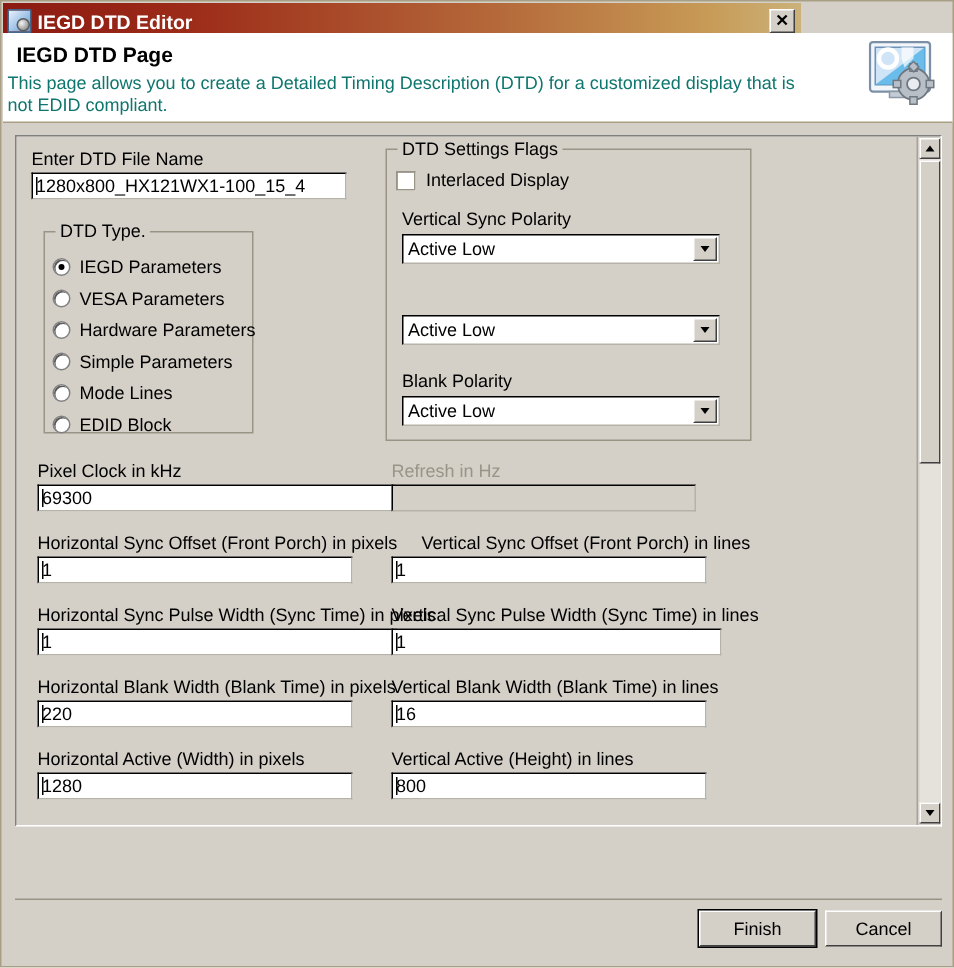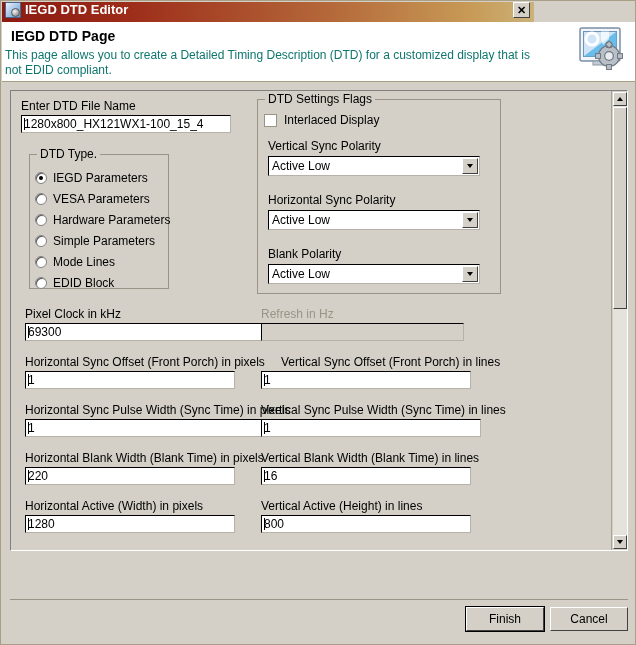--- a/index.html
+++ b/index.html
@@ -25,21 +25,21 @@
   }
 
   
   .titlebar {
     position: absolute;
     left: 1px; top: 1px;
     width: 532px;
     height: 20px;
     background: linear-gradient(to right, #8b1a12 0%, #9c2a18 22%, #b5693a 62%, #c79a56 88%, #cbb27a 100%);
     display: flex;
-    align-items: flex-start;
+    align-items: flex-end;
     box-sizing: border-box;
   }
   .title-icon {
     width: 16px; height: 16px;
     margin-left: 3px;
     margin-right: 4px;
     flex: 0 0 auto;
     position: relative;
     background: linear-gradient(135deg, #eaf2fb 0%, #9fc3e8 55%, #6796c6 100%);
     border: 1px solid #47688c;
@@ -447,21 +447,20 @@
       </div>
 
       <div class="lbl" style="left:257px; top:48px;">Vertical Sync Polarity</div>
       <div class="combo" style="left:257px; top:65px; width:212px;">
         <span class="combo-text">Active Low</span>
         <span class="combo-arrow">
             <span class="tri down"></span>
           </span>
       </div>
 
-      <div class="lbl" style="left:257px; top:102px;">Horizontal Sync Polarity</div>
       <div class="combo" style="left:257px; top:119px; width:212px;">
         <span class="combo-text">Active Low</span>
         <span class="combo-arrow">
             <span class="tri down"></span>
           </span>
       </div>
 
       <div class="lbl" style="left:257px; top:156px;">Blank Polarity</div>
       <div class="combo" style="left:257px; top:173px; width:212px;">
         <span class="combo-text">Active Low</span>

